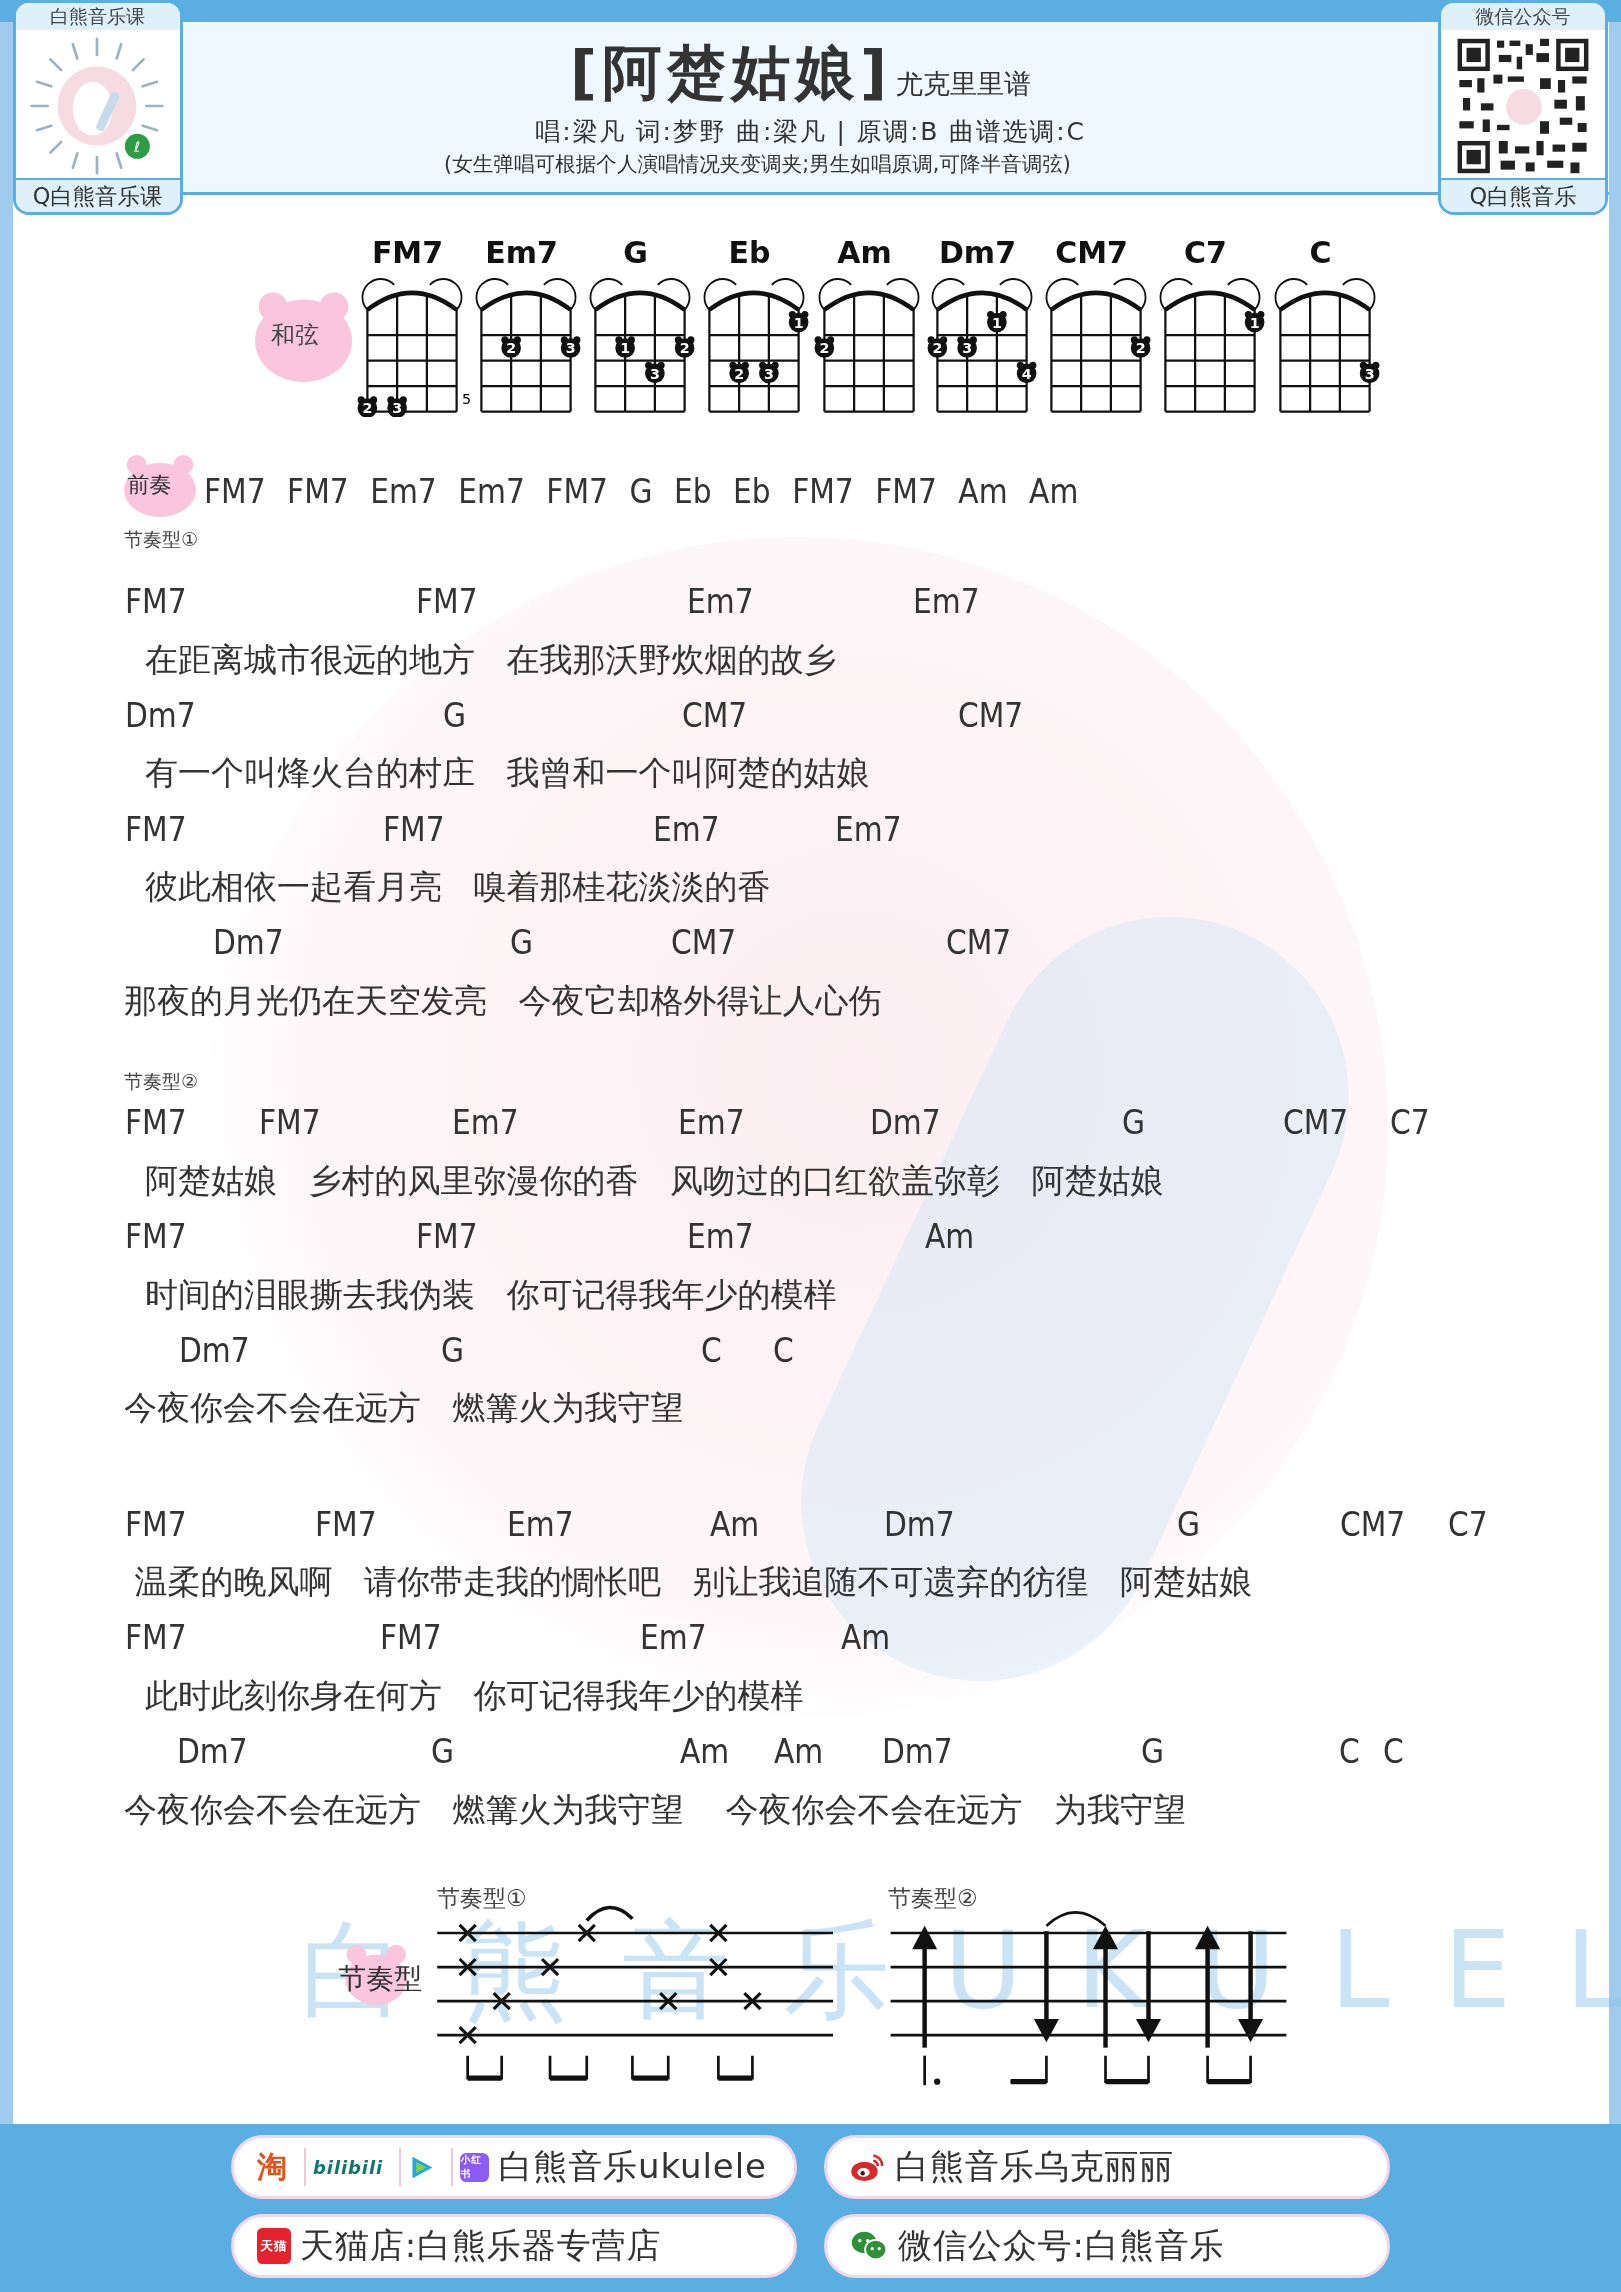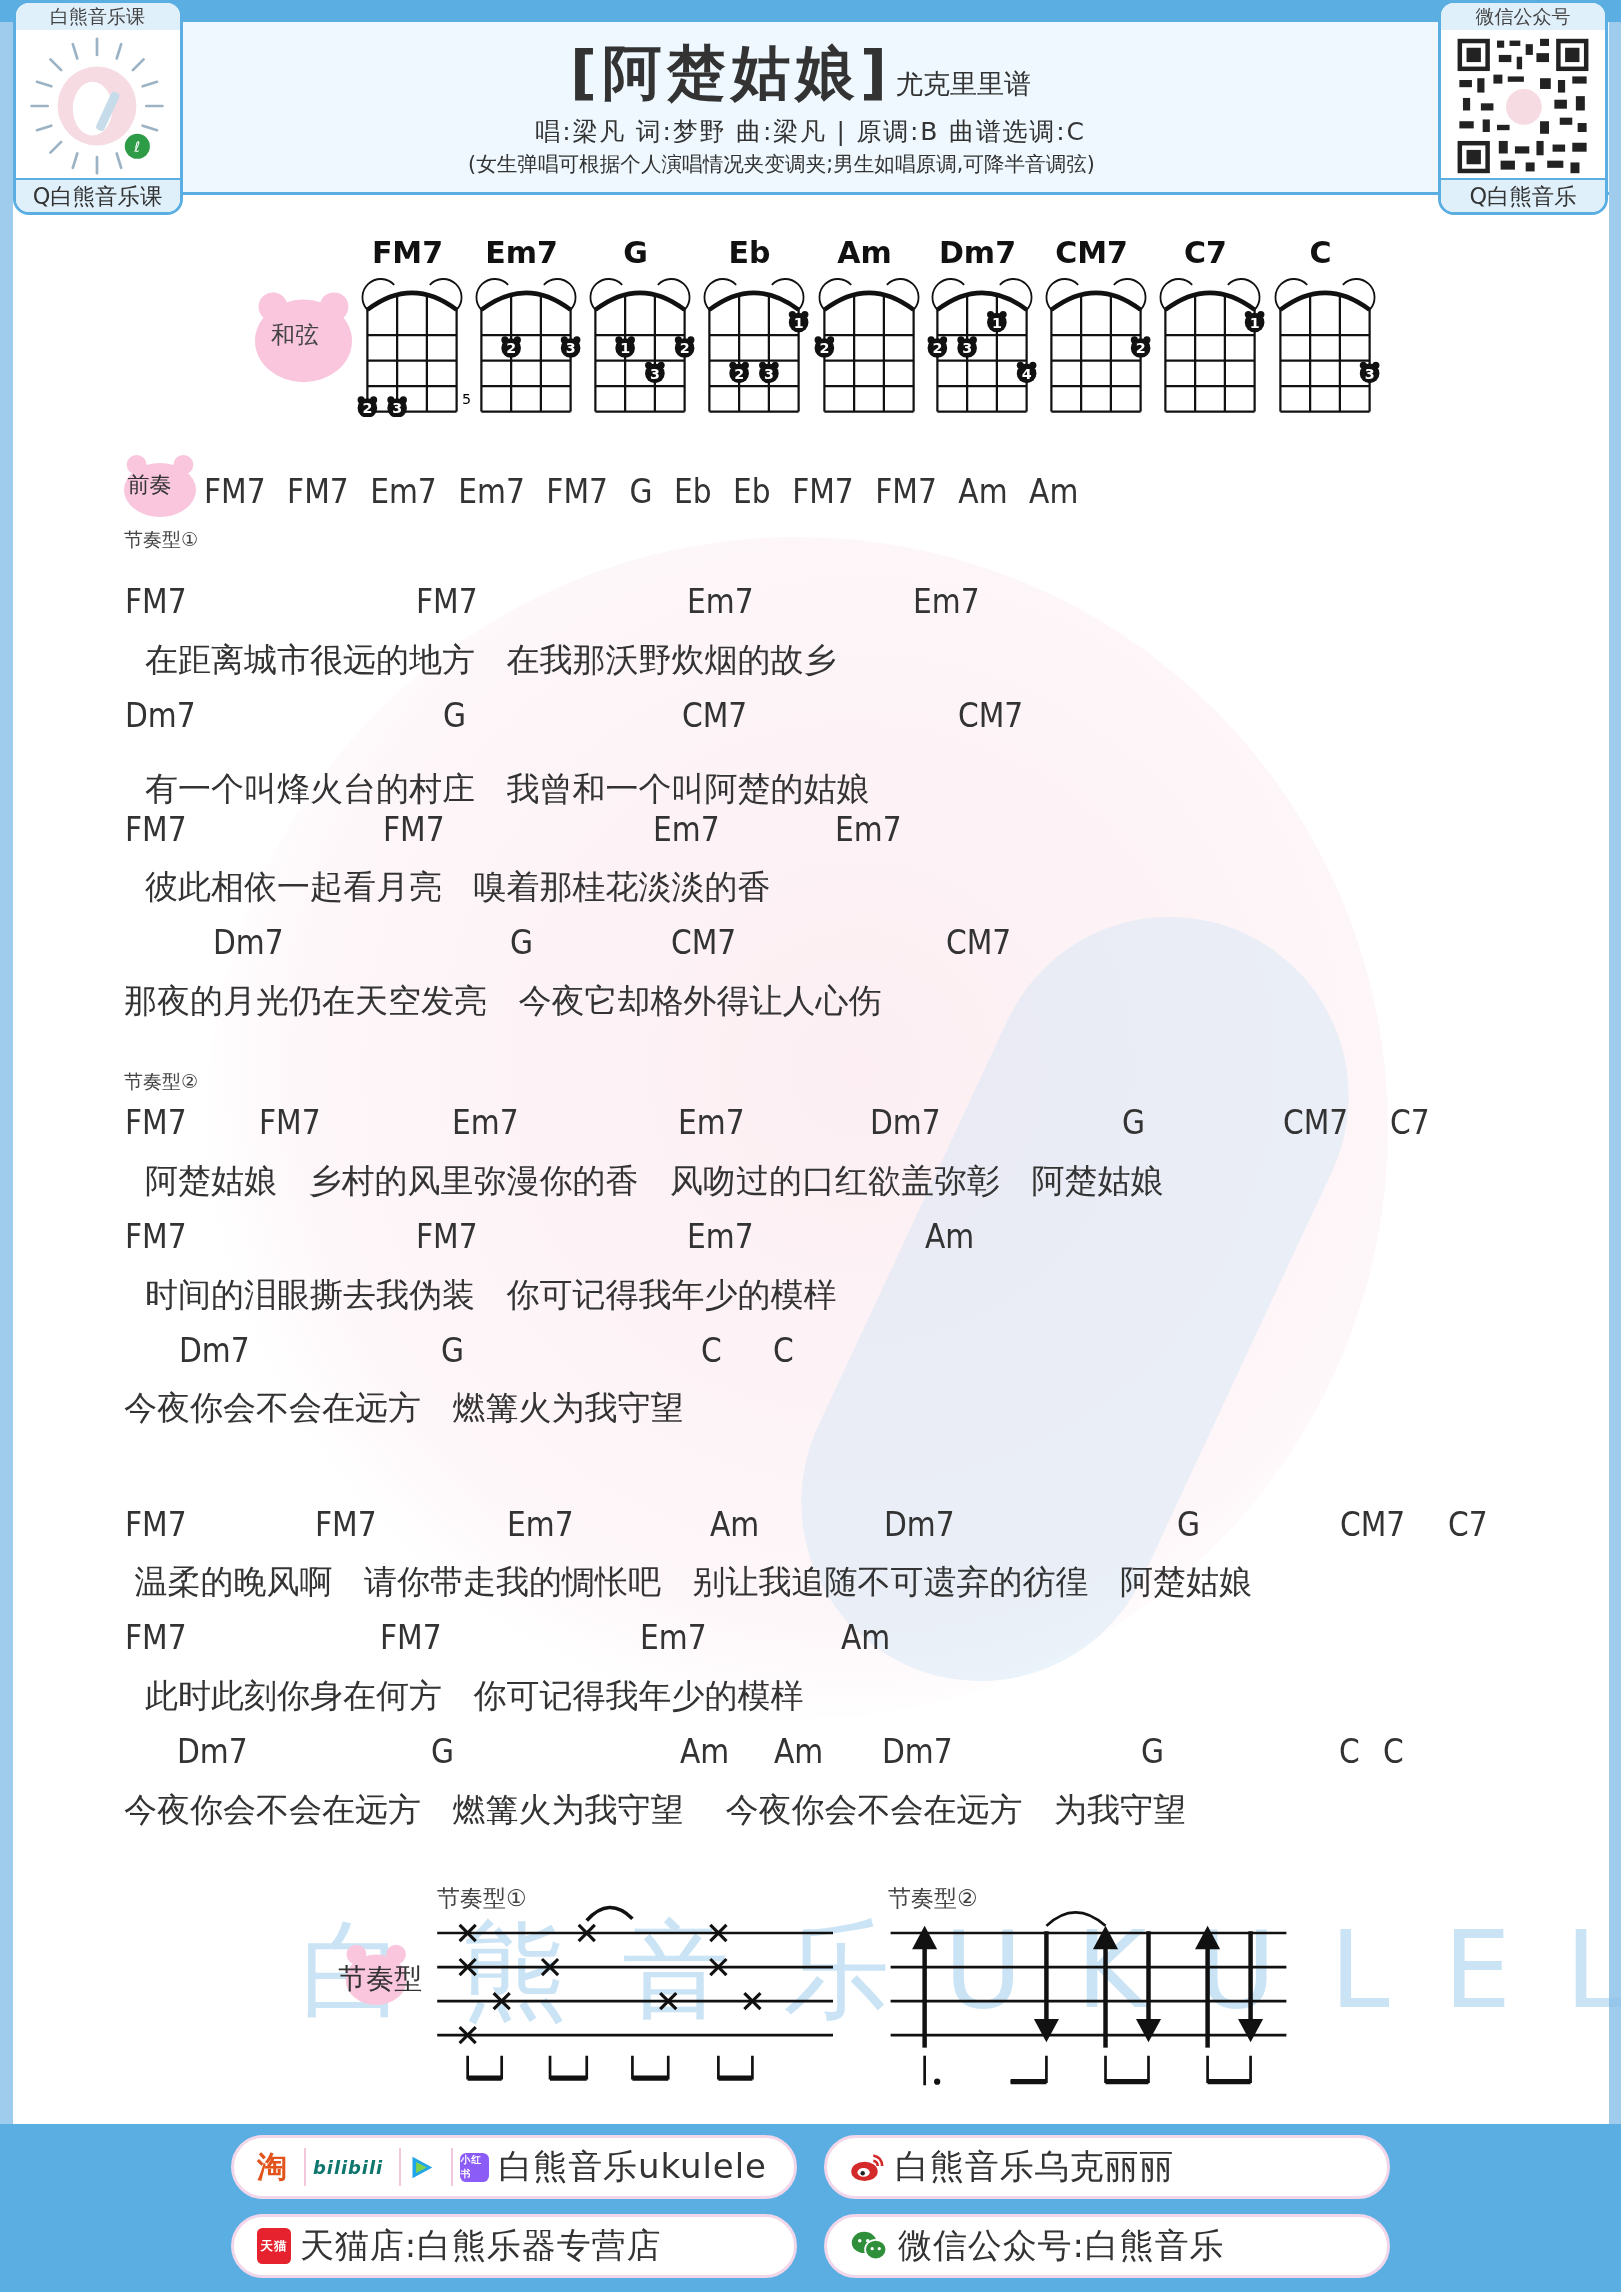--- a/index.html
+++ b/index.html
@@ -10,21 +10,21 @@
   
   .qrbox{position:absolute;top:0;width:170px;height:215px;border:3.6px solid #5aaee2;border-radius:16px;background:#fff;box-sizing:border-box;overflow:hidden;}
   .qrbox .cap{height:27px;background:#dff0fb;text-align:center;font-size:19px;line-height:27px;color:#444;}
   .qrbox .foot{position:absolute;bottom:0;left:0;right:0;height:32px;background:#dff0fb;border-top:2.7px solid #5aaee2;text-align:center;font-size:22.4px;line-height:32px;color:#333;}
   .qrbox .img{position:absolute;left:12.5px;top:32px;width:138px;height:142px;}
   
   .title-wrap{position:absolute;left:0;top:34px;width:1601px;text-align:center;}
   .title{font-size:59px;font-weight:bold;letter-spacing:5.4px;color:#333;font-family:"DejaVu Sans",sans-serif;}
   .subtitle-tag{font-size:27px;color:#333;margin-left:3.6px;}
   .meta{position:absolute;left:0;top:115px;width:1621px;text-align:center;font-size:25px;letter-spacing:1.8px;color:#333;}
-  .note{position:absolute;left:0;top:150px;width:1515px;text-align:center;font-size:20.6px;color:#333;margin-left:24px;}
+  .note{position:absolute;left:0;top:150px;width:1515px;text-align:center;font-size:20.6px;color:#333;}
   
   .wm-circle{position:absolute;left:206px;top:537px;width:1182px;height:1182px;border-radius:50%;background:radial-gradient(circle at 55% 45%, rgba(250,225,232,0.55), rgba(252,236,241,0.45) 60%, rgba(255,255,255,0) 72%);}
   .wm-blue{position:absolute;left:896px;top:896px;width:358px;height:806px;border-radius:179px;background:rgba(205,228,244,0.4);transform:rotate(25deg);}
   
   .chord-label-bear{position:absolute;left:255px;top:287px;width:97px;height:97px;}
   .chords{position:absolute;left:354px;top:235px;}
   .chord{position:absolute;top:0;width:107px;}
   .chord .name{text-align:center;font-size:30px;font-weight:bold;color:#111;height:39px;}
   
   .line{position:absolute;font-size:33px;color:#333;white-space:pre;}
@@ -355,21 +355,21 @@
 </div>
 <div id="prelude-chords" class="chordline" style="left:204px;top:472px;"><span style="margin-right: 21.5px;">FM7</span><span style="margin-right: 21.5px;">FM7</span><span style="margin-right: 21.5px;">Em7</span><span style="margin-right: 21.5px;">Em7</span><span style="margin-right: 21.5px;">FM7</span><span style="margin-right: 21.5px;">G</span><span style="margin-right: 21.5px;">Eb</span><span style="margin-right: 21.5px;">Eb</span><span style="margin-right: 21.5px;">FM7</span><span style="margin-right: 21.5px;">FM7</span><span style="margin-right: 21.5px;">Am</span><span style="margin-right: 21.5px;">Am</span></div>
 
 <div class="rhythm-tag" style="left:124px;top:527px;">节奏型①</div>
 <div class="rhythm-tag" style="left:124px;top:1069px;">节奏型②</div>
 
 <div id="lyrics">
     <div class="chordline" style="left: 125px; top: 582px; width: 1433px; height: 39px;"><span class="ch" style="left: 0px;">FM7</span><span class="ch" style="left: 291px;">FM7</span><span class="ch" style="left: 562px;">Em7</span><span class="ch" style="left: 788px;">Em7</span></div>
     <div class="line" style="left: 124px; top: 638px;">  在距离城市很远的地方   在我那沃野炊烟的故乡</div>
     <div class="chordline" style="left: 125px; top: 696px; width: 1433px; height: 39px;"><span class="ch" style="left: 0px;">Dm7</span><span class="ch" style="left: 318px;">G</span><span class="ch" style="left: 557px;">CM7</span><span class="ch" style="left: 833px;">CM7</span></div>
-    <div class="line" style="left: 124px; top: 751px; margin-top: 16px;">  有一个叫烽火台的村庄   我曾和一个叫阿楚的姑娘</div>
+    <div class="line" style="left: 124px; top: 751px;">  有一个叫烽火台的村庄   我曾和一个叫阿楚的姑娘</div>
     <div class="chordline" style="left: 125px; top: 810px; width: 1433px; height: 39px;"><span class="ch" style="left: 0px;">FM7</span><span class="ch" style="left: 258px;">FM7</span><span class="ch" style="left: 528px;">Em7</span><span class="ch" style="left: 710px;">Em7</span></div>
     <div class="line" style="left: 124px; top: 865px;">  彼此相依一起看月亮   嗅着那桂花淡淡的香</div>
     <div class="chordline" style="left: 125px; top: 923px; width: 1433px; height: 39px;"><span class="ch" style="left: 88px;">Dm7</span><span class="ch" style="left: 385px;">G</span><span class="ch" style="left: 546px;">CM7</span><span class="ch" style="left: 821px;">CM7</span></div>
     <div class="line" style="left: 124px; top: 979px;">那夜的月光仍在天空发亮   今夜它却格外得让人心伤</div>
     <div class="chordline" style="left: 125px; top: 1103px; width: 1433px; height: 39px;"><span class="ch" style="left: 0px;">FM7</span><span class="ch" style="left: 134px;">FM7</span><span class="ch" style="left: 327px;">Em7</span><span class="ch" style="left: 553px;">Em7</span><span class="ch" style="left: 745px;">Dm7</span><span class="ch" style="left: 997px;">G</span><span class="ch" style="left: 1158px;">CM7</span><span class="ch" style="left: 1265px;">C7</span></div>
     <div class="line" style="left: 124px; top: 1159px;">  阿楚姑娘   乡村的风里弥漫你的香   风吻过的口红欲盖弥彰   阿楚姑娘</div>
     <div class="chordline" style="left: 125px; top: 1217px; width: 1433px; height: 39px;"><span class="ch" style="left: 0px;">FM7</span><span class="ch" style="left: 291px;">FM7</span><span class="ch" style="left: 562px;">Em7</span><span class="ch" style="left: 800px;">Am</span></div>
     <div class="line" style="left: 124px; top: 1273px;">  时间的泪眼撕去我伪装   你可记得我年少的模样</div>
     <div class="chordline" style="left: 125px; top: 1331px; width: 1433px; height: 39px;"><span class="ch" style="left: 54px;">Dm7</span><span class="ch" style="left: 316px;">G</span><span class="ch" style="left: 576px;">C</span><span class="ch" style="left: 648px;">C</span></div>
     <div class="line" style="left: 124px; top: 1386px;">今夜你会不会在远方   燃篝火为我守望</div>

